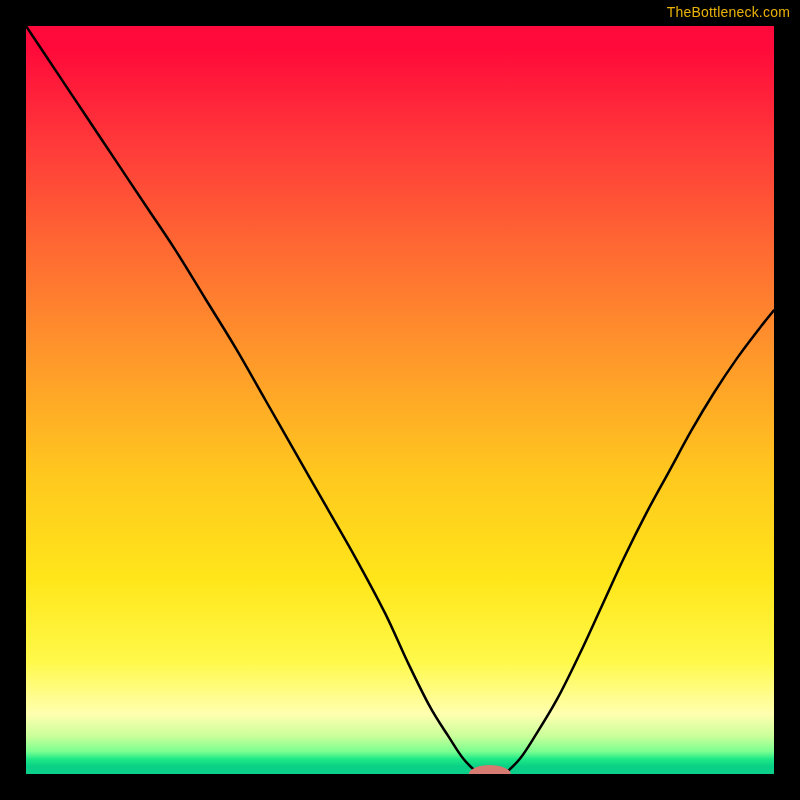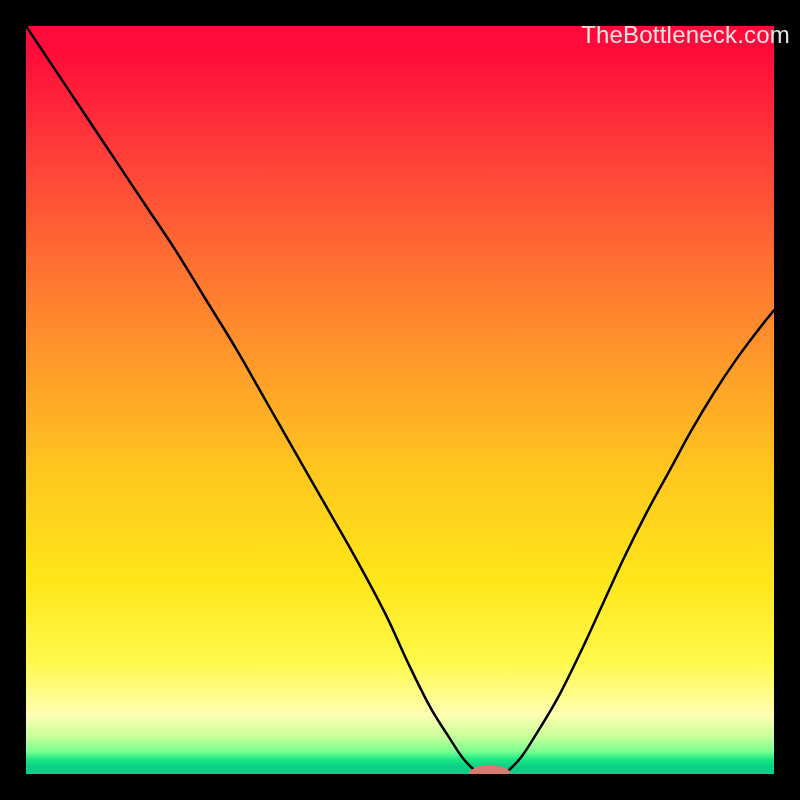--- a/index.html
+++ b/index.html
@@ -46,24 +46,24 @@
       #ffffb0 92%,
       #c8ff9a 95%,
       #7aff90 97%,
       #1fe986 98%,
       #09d085 99%,
       #0bcf8c 100%
     );
   }
   .watermark {
     position: absolute;
-    top: 21px;
+    top: 4px;
     right: 10px;
-    color: #e5e5e5;
-    font-size: 24px;
+    color: #eab308;
+    font-size: 14px;
     font-weight: 500;
     letter-spacing: 0.2px;
     user-select: none;
   }
   svg.overlay {
     position: absolute;
     left: 0;
     top: 0;
     width: 100%;
     height: 100%;

